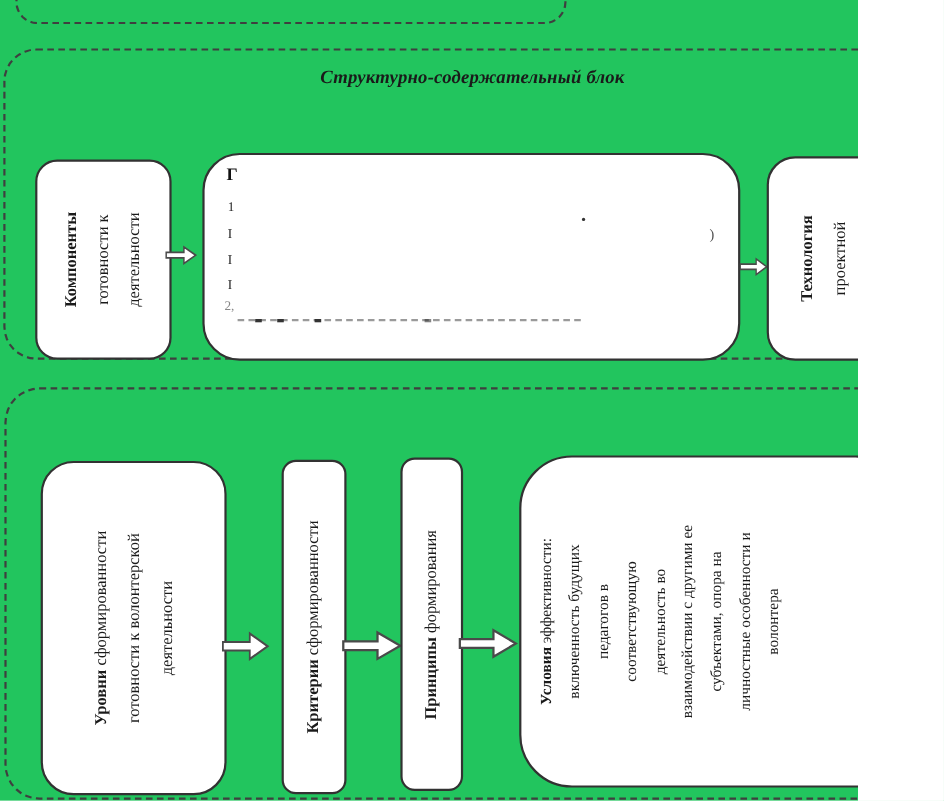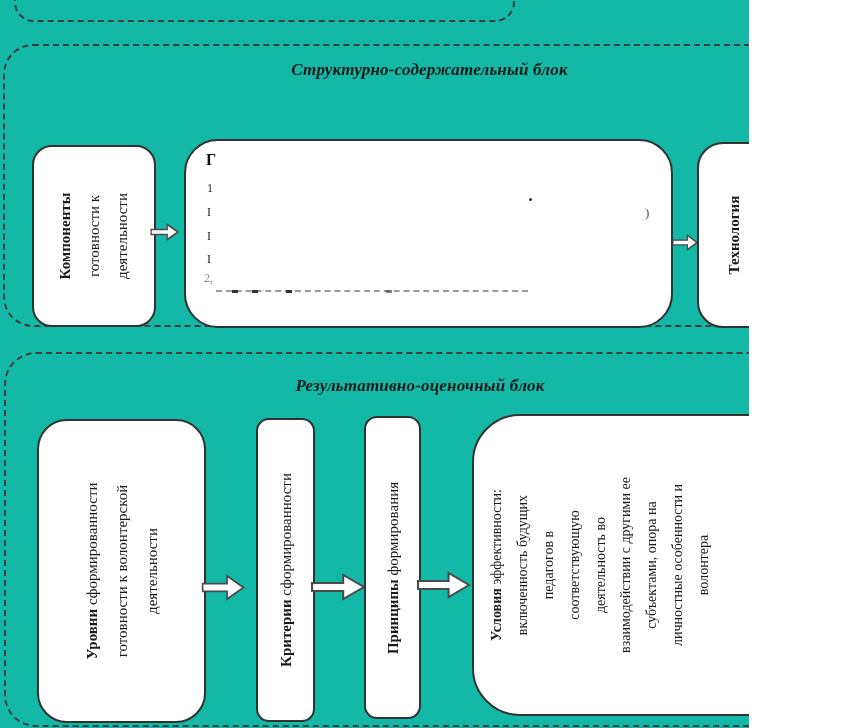--- a/index.html
+++ b/index.html
@@ -1,18 +1,18 @@
 <!DOCTYPE html>
 <html><head>
 <meta charset="utf-8">
 <style>
   html,body{margin:0;padding:0;background:#fff;}
   .canvas{
-    position:relative;width:749px;height:728px;background:#14b8a6;overflow:hidden;
-    font-family:"Liberation Serif", serif;color:#1a1a1a;
+    position:relative;width:749px;height:728px;background:#22c55e;overflow:hidden;
+    font-family:"Liberation Serif", serif;color:#1a1a1a;padding-left:31px;
   }
   .dashed-box{position:absolute;border:2px dashed #3f3f3f;background:transparent;}
   .solid-box{position:absolute;border:2px solid #323232;background:#fff;}
   .block-title{
     position:absolute;left:0;right:0;text-align:center;
     font-size:17px;font-weight:bold;font-style:italic;letter-spacing:.2px;
   }
   .vtext{
     position:absolute;top:50%;left:50%;
     transform:translate(-50%,-50%) rotate(-90deg);
@@ -103,21 +103,20 @@
       </svg>
 
     <div class="solid-box technology">
       <div class="vtext"><strong>Технология</strong><span>
 проектной
 деятельности</span></div>
     </div>
   </div>
 
   <div class="dashed-box result">
-    <div class="block-title">Результативно-оценочный блок</div>
 
     <div class="solid-box levels">
       <div class="vtext"><strong>Уровни</strong><span> сформированности
 готовности к волонтерской
 деятельности</span></div>
     </div>
 
     <svg class="arrow arrow-3" viewBox="0 0 54 32" preserveAspectRatio="none">
         <path d="M2 12 H32 V4 L52 16 L32 28 V20 H2 Z" fill="#ffffff" stroke="#4a4a4a" stroke-width="2"></path>
       </svg>

